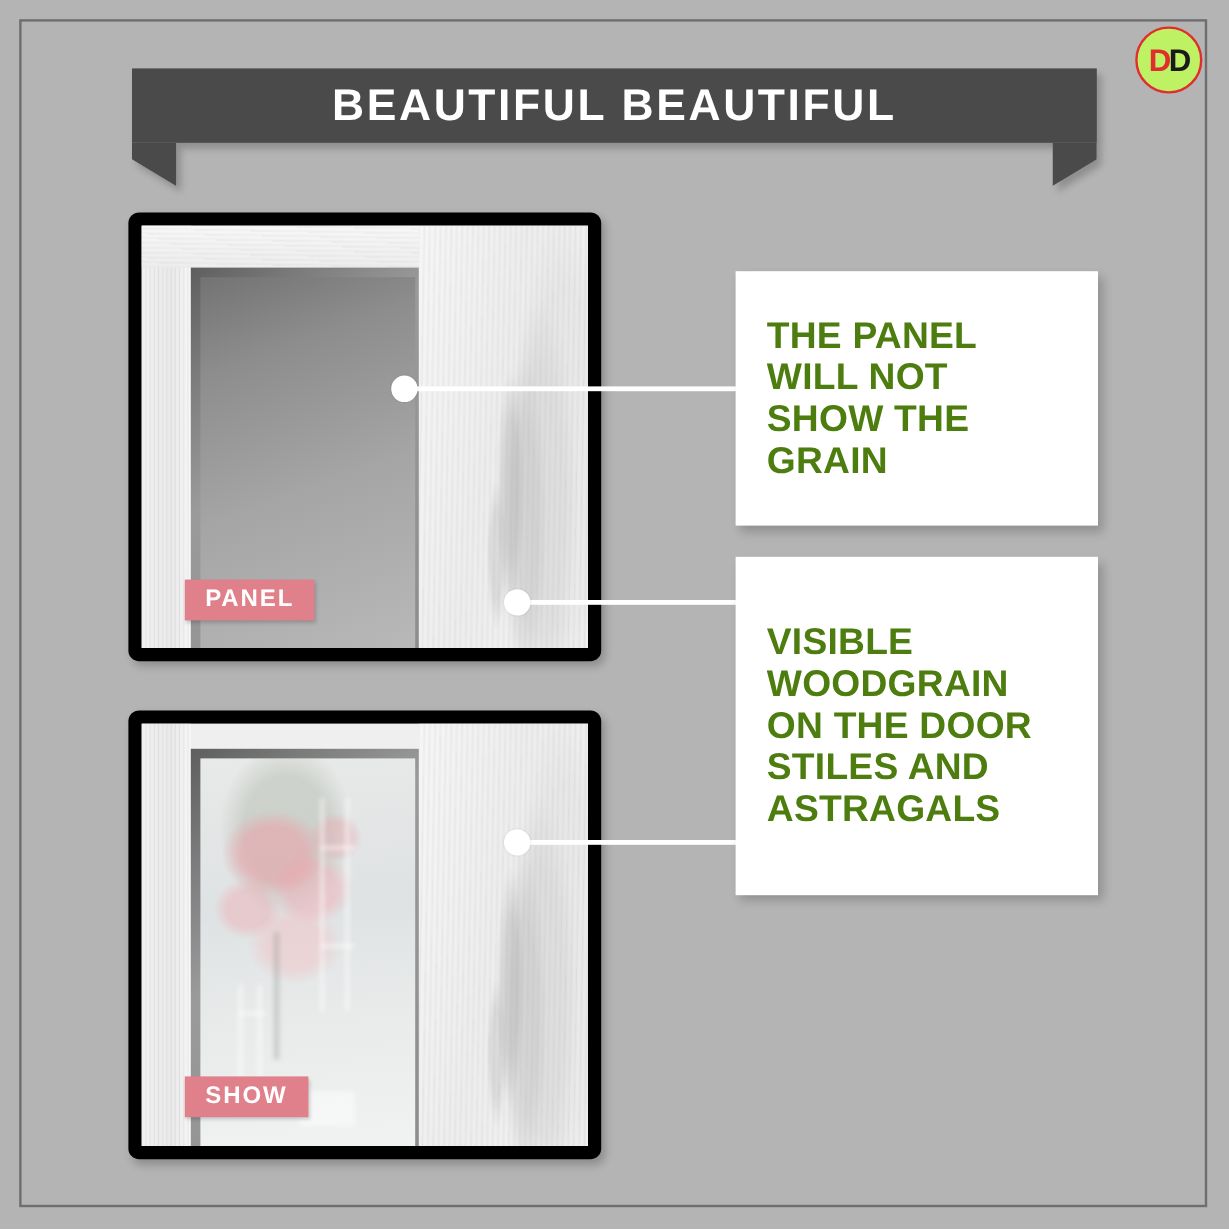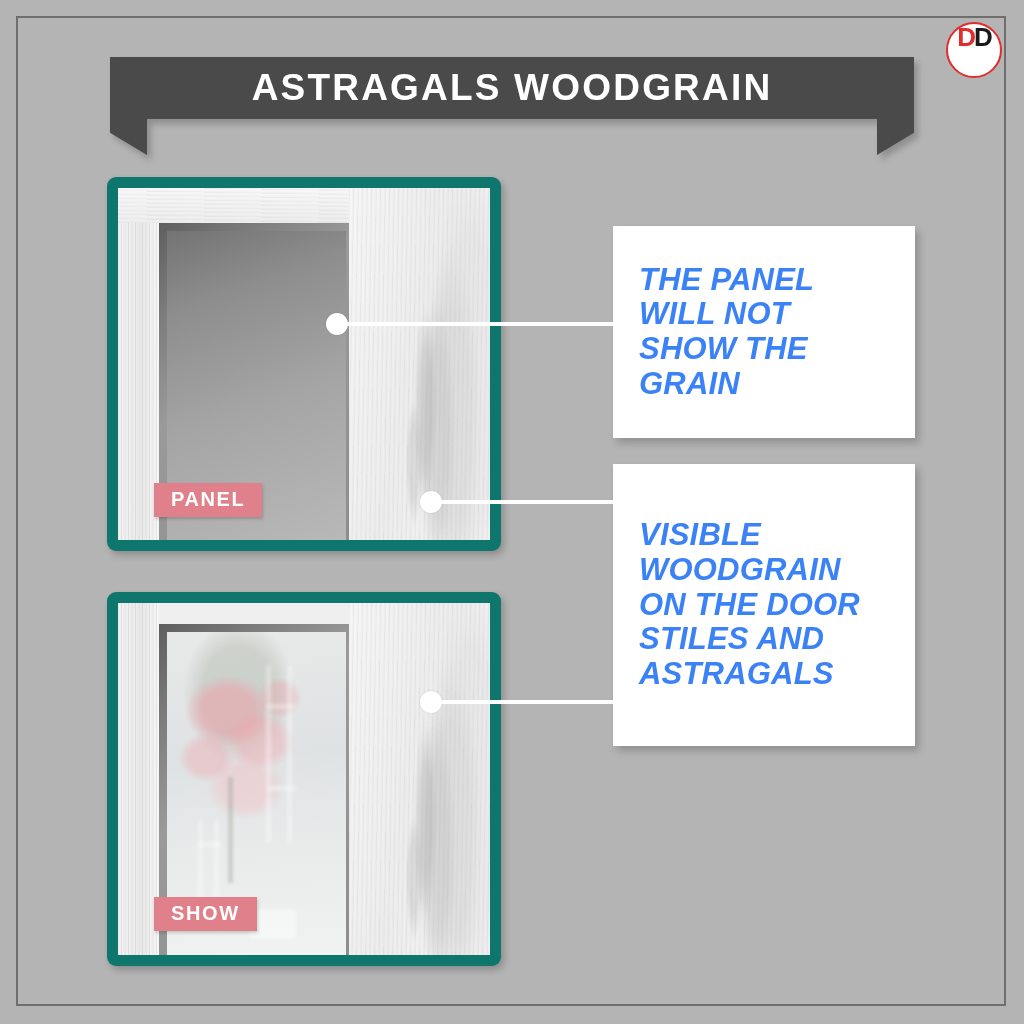--- a/index.html
+++ b/index.html
@@ -28,24 +28,25 @@
   }
 
   
   #brand-logo {
     position: absolute;
     right: 22px;
     top: 22px;
     width: 56px;
     height: 56px;
     border-radius: 50%;
-    background: #ffffff;
+    background: #bef264;
     border: 2.5px solid #e12d2d;
     box-sizing: border-box;
     display: flex;
+    align-items: center;
     justify-content: center;
     z-index: 30;
   }
   #brand-logo .logo-text {
     font-size: 26px;
     font-weight: bold;
     letter-spacing: -2px;
     line-height: 1;
     font-family: "Liberation Sans", sans-serif;
   }
@@ -113,21 +114,21 @@
     color: #ffffff;
     font-size: 37px;
     font-weight: bold;
     letter-spacing: 2.2px;
     white-space: nowrap;
   }
 
   
   .photo-card {
     position: absolute;
-    background: #0f766e;
+    background: #000000;
     border-radius: 9px;
     box-shadow: 3px 4px 7px rgba(0,0,0,0.22);
     padding: 11px;
     box-sizing: border-box;
     overflow: hidden;
   }
   #photo-card-panel { left: 107px; top: 177px; width: 394px; height: 374px; }
   #photo-card-glass { left: 107px; top: 592px; width: 394px; height: 374px; }
 
   .photo-inner {
@@ -273,27 +274,26 @@
     box-shadow: 4px 5px 8px rgba(0,0,0,0.20);
     box-sizing: border-box;
     display: flex;
     align-items: center;
     z-index: 12;
   }
   #callout-panel { left: 613px; top: 226px; width: 302px; height: 212px; }
   #callout-grain { left: 613px; top: 464px; width: 302px; height: 282px; justify-content: center; }
 
   .callout-text {
-    color: #3b82f6;
+    color: #4d7c0f;
     font-weight: bold;
     line-height: 1.12;
     padding: 0 26px;
     font-size: 31px;
     letter-spacing: 0.2px;
-    font-style: italic;
   }
 
   
   .connector-line {
     position: absolute;
     height: 4px;
     background: #ffffff;
     z-index: 11;
   }
   .connector-dot {
@@ -329,21 +329,21 @@
       <div class="bar"></div>
       <div class="tail-l"></div>
       <div class="tail-r"></div>
     </div>
   </div>
   <div class="ribbon-body">
     <div class="bar"></div>
     <div class="tail-l"></div>
     <div class="tail-r"></div>
   </div>
-  <div id="ribbon-title-text">ASTRAGALS WOODGRAIN</div>
+  <div id="ribbon-title-text">BEAUTIFUL BEAUTIFUL</div>
 </div>
 
 <div class="photo-card" id="photo-card-panel">
   <div class="photo-inner">
     <div class="door-stile"></div>
     <div class="door-rail-left"></div>
     <div class="door-rail-top"></div>
     <div class="aperture">
       <div class="bevel"></div>
       <div class="face" id="panel-face"></div>

